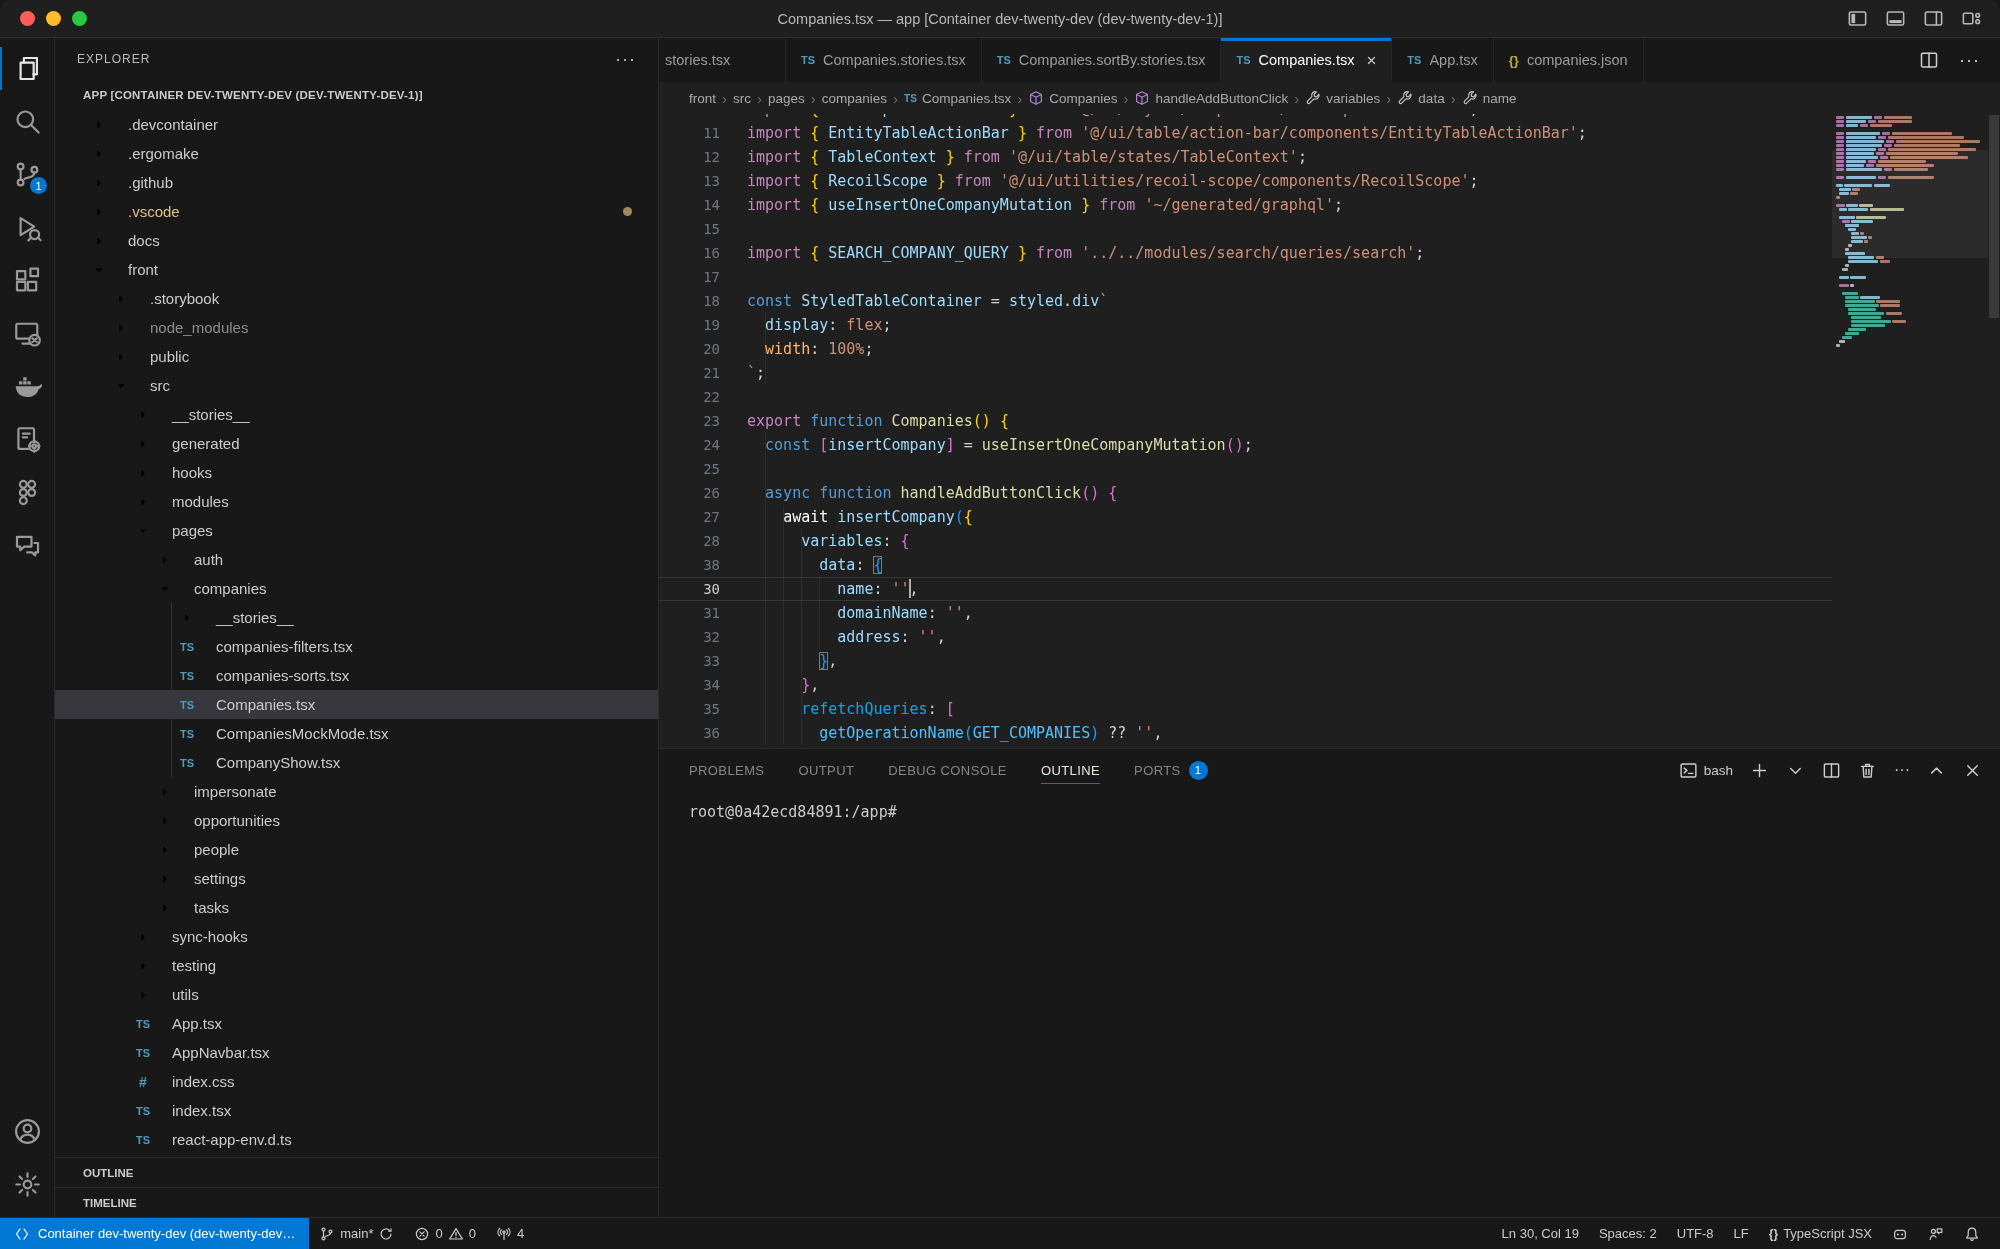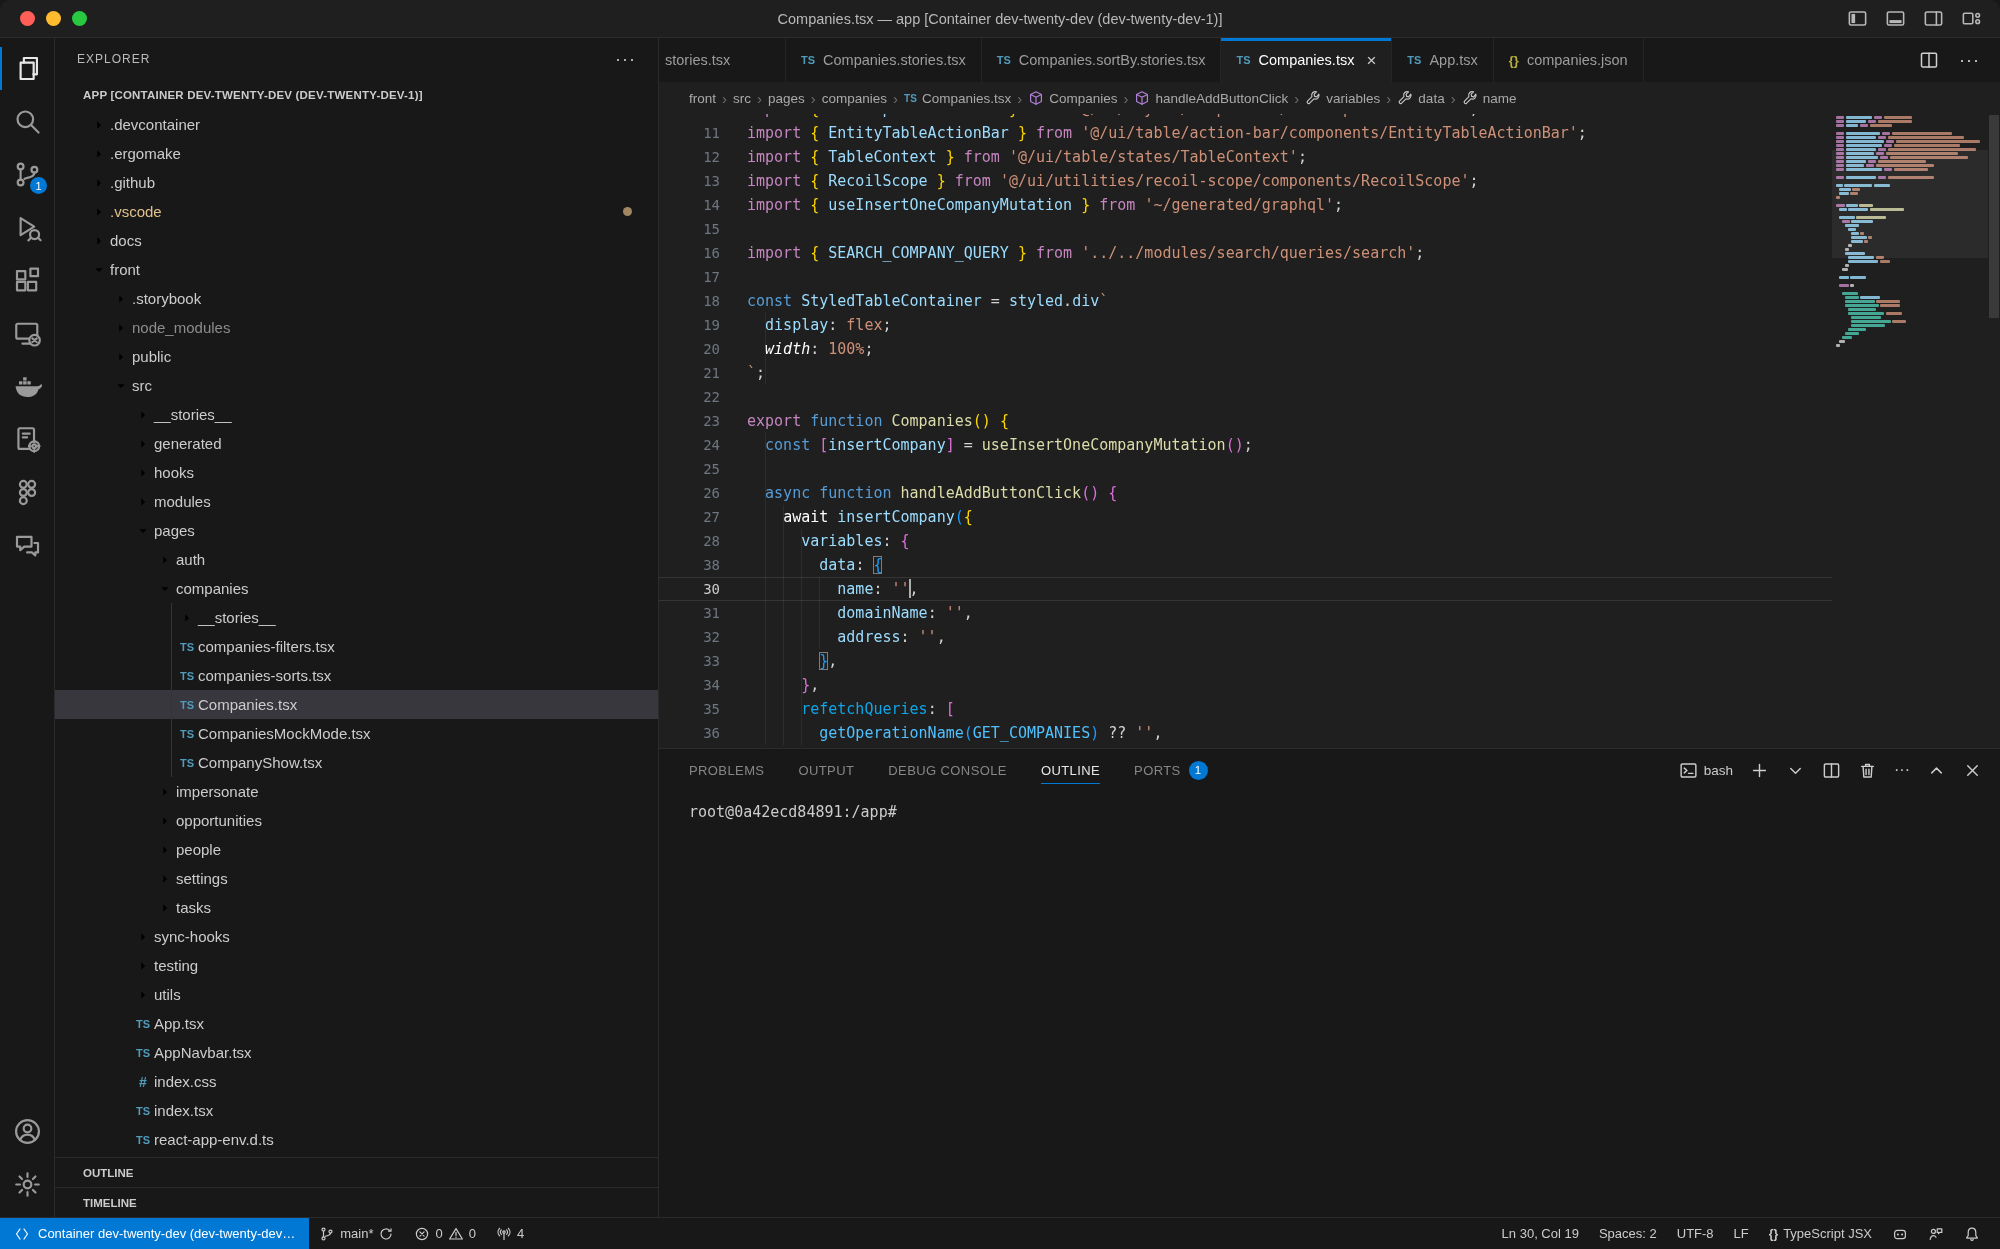--- a/index.html
+++ b/index.html
@@ -35,21 +35,21 @@
   .sidebar { width:604px; background:#181818; border-right:1px solid #2b2b2b; display:flex; flex-direction:column; flex:none; }
   .sidebar-title { height:42px; display:flex; align-items:center; padding:0 22px; font-size:12px; letter-spacing:1px; color:#bbbbbb; }
   .sidebar-title .more { margin-left:auto; color:#c5c5c5; font-size:18px; letter-spacing:1px; cursor:pointer; }
   .section-header { height:30px; display:flex; align-items:center; padding-left:6px; font-size:11.5px; font-weight:700; color:#cccccc; letter-spacing:.2px; cursor:pointer; }
   .chev { width:22px; height:16px; display:flex; align-items:center; justify-content:center; color:#c5c5c5; flex:none; }
   .chev svg { width:14px; height:14px; }
   .chev.open svg { transform:rotate(90deg); }
   .tree { flex:1; overflow:hidden; position:relative; }
   .tree-row { height:29px; display:flex; align-items:center; font-size:15px; color:#cccccc; cursor:pointer; position:relative; }
   .tree-row.selected { background:#37373d; }
-  .tree-row .label { white-space:nowrap; }
+  .tree-row .label { white-space:nowrap;margin-left:18px; }
   .tree-row.modified .label { color:#e2c08d; }
   .tree-row.dim .label { color:#8c8c8c; }
   .ficon { width:22px; text-align:center; font-weight:700; font-size:11px; color:#519aba; flex:none; }
   .ficon.css { font-size:14px; }
   .mod-dot { margin-left:auto; margin-right:26px; width:9px; height:9px; border-radius:50%; background:#a08761; flex:none; }
   .tree-guide { position:absolute; top:0; bottom:0; width:1px; background:#343434; }
   .side-section { height:30px; border-top:1px solid #2b2b2b; display:flex; align-items:center; padding-left:6px; font-size:11.5px; font-weight:700; color:#cccccc; cursor:pointer; }
 
   
   .editor-region { flex:1; min-width:0; display:flex; flex-direction:column; background:#1f1f1f; }
@@ -663,21 +663,21 @@
           <div class="line"><span class="ln">10</span><span class="lc"><span style="color: rgb(197, 134, 192);">import</span><span style="color: rgb(212, 212, 212);"> </span><span style="color: rgb(255, 215, 0);">{ </span><span style="color: rgb(156, 220, 254);">WithTopBarContainer</span><span style="color: rgb(255, 215, 0);"> }</span><span style="color: rgb(212, 212, 212);"> </span><span style="color: rgb(197, 134, 192);">from</span><span style="color: rgb(212, 212, 212);"> </span><span style="color: rgb(206, 145, 120);">'@/ui/layout/components/WithTopBarContainer'</span><span style="color: rgb(212, 212, 212);">;</span></span></div>
           <div class="line"><span class="ln">11</span><span class="lc"><span style="color: rgb(197, 134, 192);">import</span><span style="color: rgb(212, 212, 212);"> </span><span style="color: rgb(255, 215, 0);">{ </span><span style="color: rgb(156, 220, 254);">EntityTableActionBar</span><span style="color: rgb(255, 215, 0);"> }</span><span style="color: rgb(212, 212, 212);"> </span><span style="color: rgb(197, 134, 192);">from</span><span style="color: rgb(212, 212, 212);"> </span><span style="color: rgb(206, 145, 120);">'@/ui/table/action-bar/components/EntityTableActionBar'</span><span style="color: rgb(212, 212, 212);">;</span></span></div>
           <div class="line"><span class="ln">12</span><span class="lc"><span style="color: rgb(197, 134, 192);">import</span><span style="color: rgb(212, 212, 212);"> </span><span style="color: rgb(255, 215, 0);">{ </span><span style="color: rgb(156, 220, 254);">TableContext</span><span style="color: rgb(255, 215, 0);"> }</span><span style="color: rgb(212, 212, 212);"> </span><span style="color: rgb(197, 134, 192);">from</span><span style="color: rgb(212, 212, 212);"> </span><span style="color: rgb(206, 145, 120);">'@/ui/table/states/TableContext'</span><span style="color: rgb(212, 212, 212);">;</span></span></div>
           <div class="line"><span class="ln">13</span><span class="lc"><span style="color: rgb(197, 134, 192);">import</span><span style="color: rgb(212, 212, 212);"> </span><span style="color: rgb(255, 215, 0);">{ </span><span style="color: rgb(156, 220, 254);">RecoilScope</span><span style="color: rgb(255, 215, 0);"> }</span><span style="color: rgb(212, 212, 212);"> </span><span style="color: rgb(197, 134, 192);">from</span><span style="color: rgb(212, 212, 212);"> </span><span style="color: rgb(206, 145, 120);">'@/ui/utilities/recoil-scope/components/RecoilScope'</span><span style="color: rgb(212, 212, 212);">;</span></span></div>
           <div class="line"><span class="ln">14</span><span class="lc"><span style="color: rgb(197, 134, 192);">import</span><span style="color: rgb(212, 212, 212);"> </span><span style="color: rgb(255, 215, 0);">{ </span><span style="color: rgb(156, 220, 254);">useInsertOneCompanyMutation</span><span style="color: rgb(255, 215, 0);"> }</span><span style="color: rgb(212, 212, 212);"> </span><span style="color: rgb(197, 134, 192);">from</span><span style="color: rgb(212, 212, 212);"> </span><span style="color: rgb(206, 145, 120);">'~/generated/graphql'</span><span style="color: rgb(212, 212, 212);">;</span></span></div>
           <div class="line"><span class="ln">15</span><span class="lc"></span></div>
           <div class="line"><span class="ln">16</span><span class="lc"><span style="color: rgb(197, 134, 192);">import</span><span style="color: rgb(212, 212, 212);"> </span><span style="color: rgb(255, 215, 0);">{ </span><span style="color: rgb(156, 220, 254);">SEARCH_COMPANY_QUERY</span><span style="color: rgb(255, 215, 0);"> }</span><span style="color: rgb(212, 212, 212);"> </span><span style="color: rgb(197, 134, 192);">from</span><span style="color: rgb(212, 212, 212);"> </span><span style="color: rgb(206, 145, 120);">'../../modules/search/queries/search'</span><span style="color: rgb(212, 212, 212);">;</span></span></div>
           <div class="line"><span class="ln">17</span><span class="lc"></span></div>
           <div class="line"><span class="ln">18</span><span class="lc"><span style="color: rgb(86, 156, 214);">const</span><span style="color: rgb(212, 212, 212);"> </span><span style="color: rgb(156, 220, 254);">StyledTableContainer</span><span style="color: rgb(212, 212, 212);"> = </span><span style="color: rgb(156, 220, 254);">styled</span><span style="color: rgb(212, 212, 212);">.</span><span style="color: rgb(156, 220, 254);">div</span><span style="color: rgb(206, 145, 120);">`</span></span></div>
           <div class="line"><span class="ln">19</span><span class="lc"><span style="color: rgb(156, 220, 254);">  display</span><span style="color: rgb(212, 212, 212);">: </span><span style="color: rgb(206, 145, 120);">flex</span><span style="color: rgb(212, 212, 212);">;</span></span></div>
-          <div class="line"><span class="ln">20</span><span class="lc"><span style="color: #ffffff; font-style: italic;">  width</span><span style="color: rgb(212, 212, 212);">: </span><span style="color: rgb(206, 145, 120);">100%</span><span style="color: rgb(212, 212, 212);">;</span></span></div>
+          <div class="line"><span class="ln">20</span><span class="lc"><span style="color: #fdba74;">  width</span><span style="color: rgb(212, 212, 212);">: </span><span style="color: rgb(206, 145, 120);">100%</span><span style="color: rgb(212, 212, 212);">;</span></span></div>
           <div class="line"><span class="ln">21</span><span class="lc"><span style="color: rgb(206, 145, 120);">`</span><span style="color: rgb(212, 212, 212);">;</span></span></div>
           <div class="line"><span class="ln">22</span><span class="lc"></span></div>
           <div class="line"><span class="ln">23</span><span class="lc"><span style="color: rgb(197, 134, 192);">export</span><span style="color: rgb(212, 212, 212);"> </span><span style="color: rgb(86, 156, 214);">function</span><span style="color: rgb(212, 212, 212);"> </span><span style="color: rgb(220, 220, 170);">Companies</span><span style="color: rgb(255, 215, 0);">()</span><span style="color: rgb(212, 212, 212);"> </span><span style="color: rgb(255, 215, 0);">{</span></span></div>
           <div class="line"><span class="ln">24</span><span class="lc"><span style="color: rgb(212, 212, 212);">  </span><span style="color: rgb(86, 156, 214);">const</span><span style="color: rgb(212, 212, 212);"> </span><span style="color: rgb(218, 112, 214);">[</span><span style="color: rgb(156, 220, 254);">insertCompany</span><span style="color: rgb(218, 112, 214);">]</span><span style="color: rgb(212, 212, 212);"> = </span><span style="color: rgb(220, 220, 170);">useInsertOneCompanyMutation</span><span style="color: rgb(218, 112, 214);">()</span><span style="color: rgb(212, 212, 212);">;</span></span></div>
           <div class="line"><span class="ln">25</span><span class="lc"></span></div>
           <div class="line"><span class="ln">26</span><span class="lc"><span style="color: rgb(212, 212, 212);">  </span><span style="color: rgb(86, 156, 214);">async</span><span style="color: rgb(212, 212, 212);"> </span><span style="color: rgb(86, 156, 214);">function</span><span style="color: rgb(212, 212, 212);"> </span><span style="color: rgb(220, 220, 170);">handleAddButtonClick</span><span style="color: rgb(218, 112, 214);">()</span><span style="color: rgb(212, 212, 212);"> </span><span style="color: rgb(218, 112, 214);">{</span></span></div>
           <div class="line"><span class="ln">27</span><span class="lc"><span style="color: rgb(212, 212, 212);">    </span><span style="color: #ffffff;">await</span><span style="color: rgb(212, 212, 212);"> </span><span style="color: rgb(156, 220, 254);">insertCompany</span><span style="color: rgb(23, 159, 255);">(</span><span style="color: rgb(255, 215, 0);">{</span></span></div>
           <div class="line"><span class="ln">28</span><span class="lc"><span style="color: rgb(212, 212, 212);">      </span><span style="color: rgb(156, 220, 254);">variables</span><span style="color: rgb(212, 212, 212);">: </span><span style="color: rgb(218, 112, 214);">{</span></span></div>
           <div class="line"><span class="ln">38</span><span class="lc"><span style="color: rgb(212, 212, 212);">        </span><span style="color: rgb(156, 220, 254);">data</span><span style="color: rgb(212, 212, 212);">: </span><span class="bracket-box" style="color: rgb(23, 159, 255);">{</span></span></div>
           <div class="line current"><span class="ln">30</span><span class="lc"><span style="color: rgb(212, 212, 212);">          </span><span style="color: rgb(156, 220, 254);">name</span><span style="color: rgb(212, 212, 212);">: </span><span style="color: rgb(206, 145, 120);">''</span><span class="cursor"></span><span style="color: rgb(212, 212, 212);">,</span></span></div>

